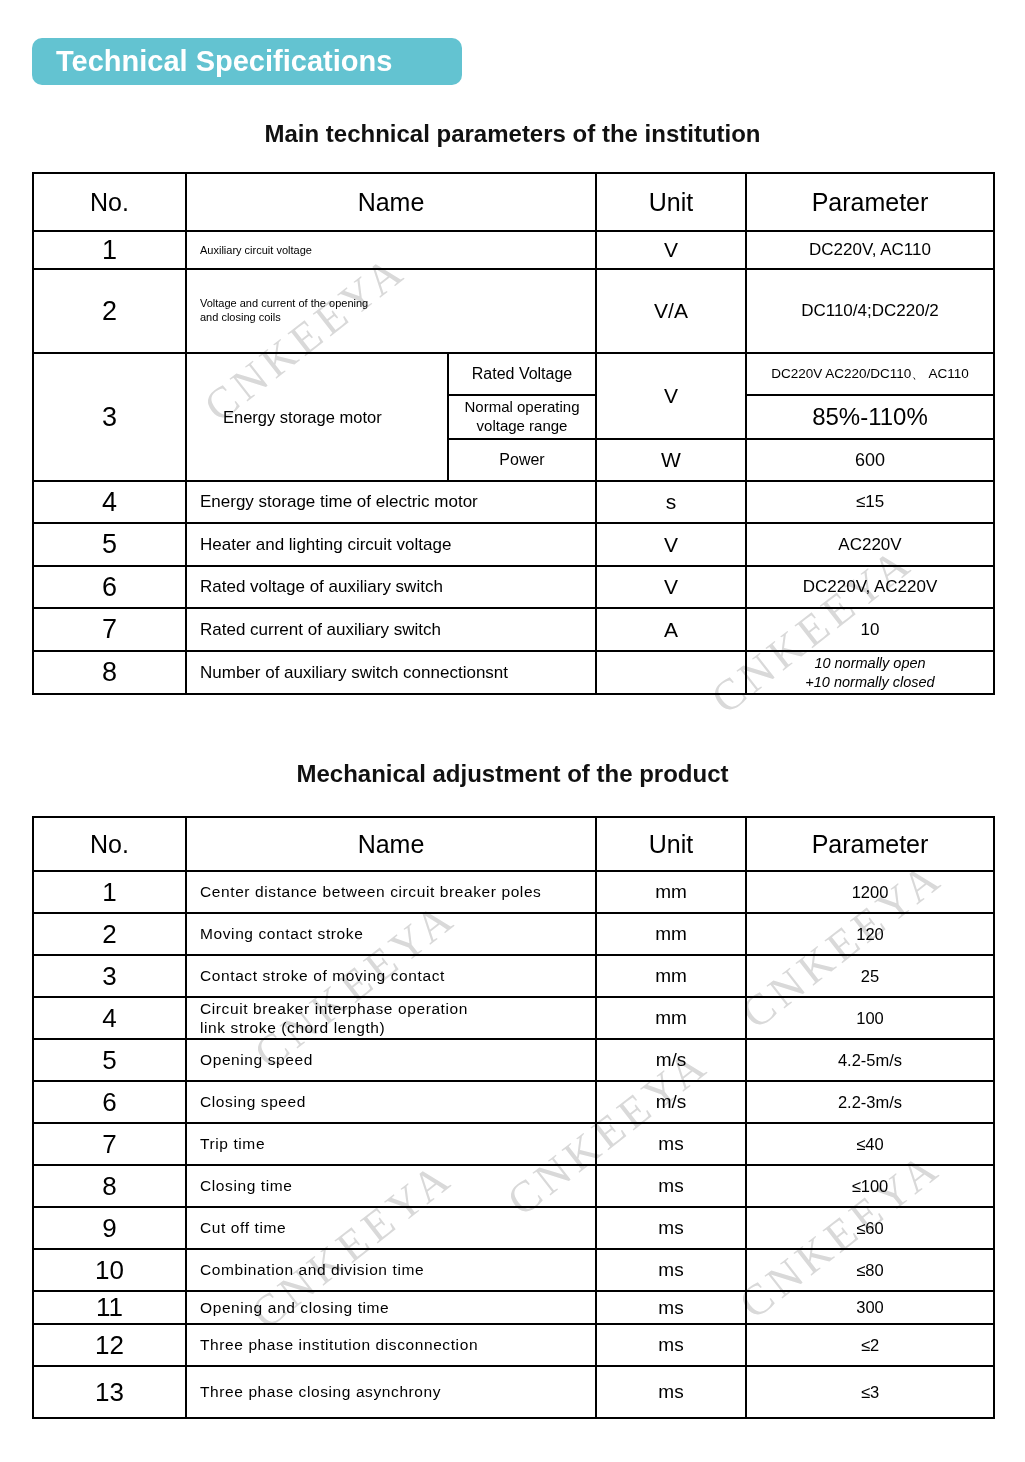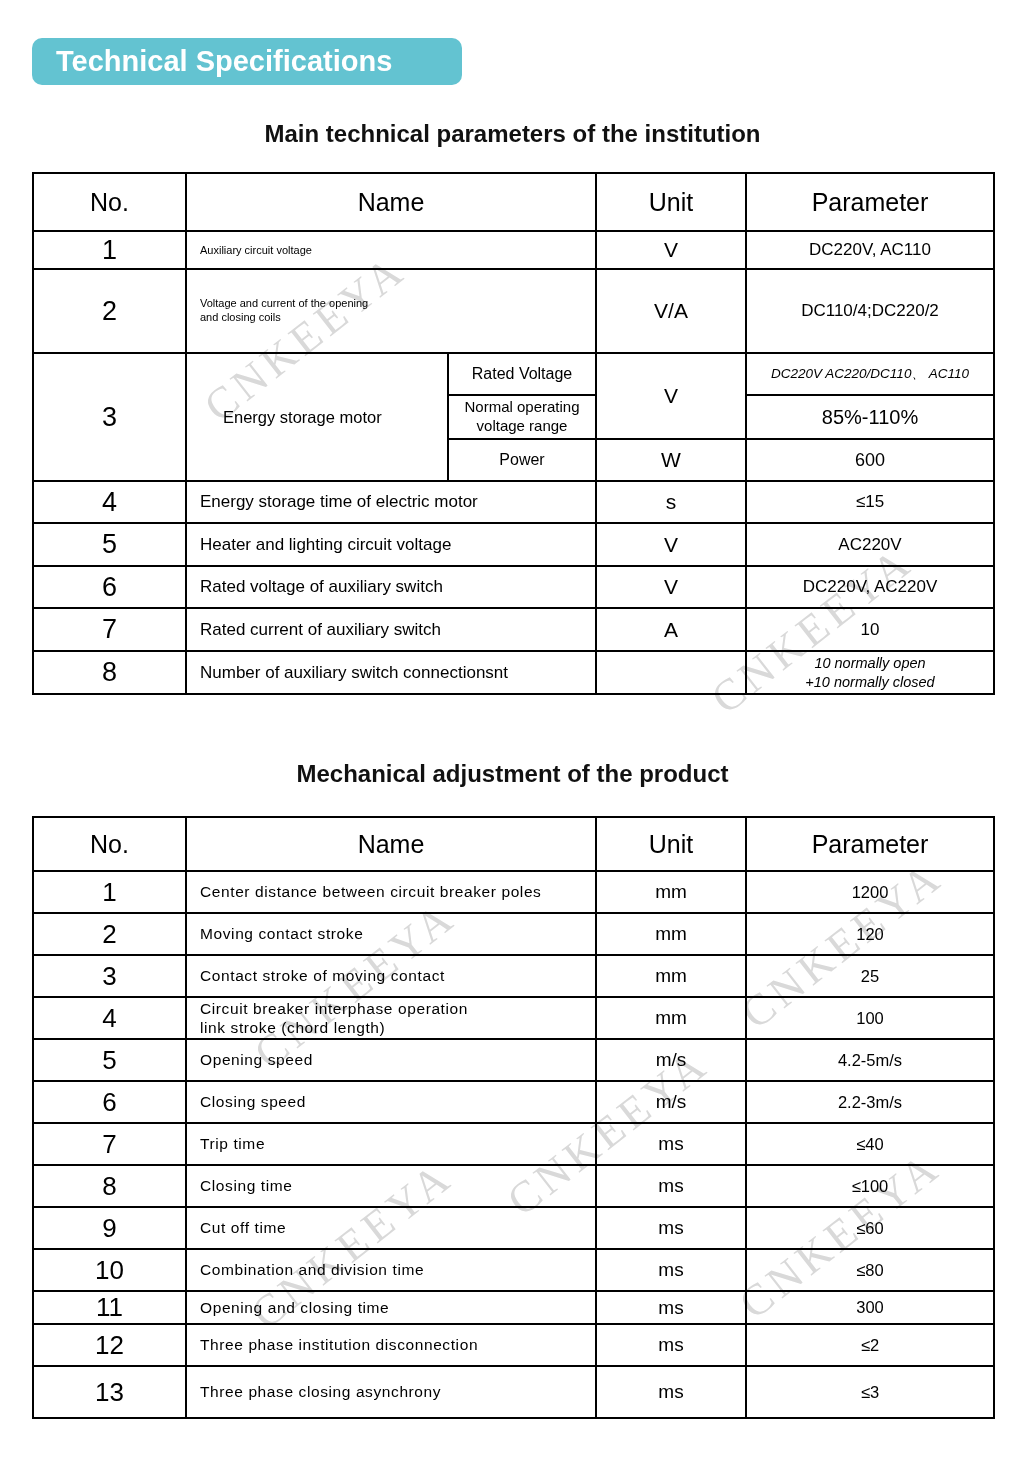--- a/index.html
+++ b/index.html
@@ -51,23 +51,23 @@
 
   .cell-name { text-align:left; padding-left:13px; font-size:17px; }
   .name-sm { font-size:11px;border-radius:13px; }
   .t2 .cell-name { font-size:15.5px; letter-spacing:0.6px; }
 
   .cell-sub-label { text-align:center; font-size:16px; line-height:1.15; }
   .cell-unit { text-align:center; font-size:21px; }
   .t2 .cell-unit { font-size:19px; }
 
   .cell-param { text-align:center; font-size:17px; }
-  .param-sm { font-size:13.5px; white-space:nowrap;font-style:italic; }
+  .param-sm { font-size:13.5px; white-space:nowrap; }
   .param-xs { font-size:14.5px; line-height:1.2;font-style:italic; }
-  .param-lg { font-size:20px;border-radius:12px; }
+  .param-lg { font-size:24px;border-radius:12px; }
   .t2 .cell-param { font-size:16.5px; }
 
   .multiline { white-space:pre-line; line-height:1.25; }
 </style>
 </head>
 <body>
 
 <div class="watermark-layer">
   <span class="watermark" style="left: 305px; top: 338px; color: rgb(217, 217, 217);">CNKEEYA</span>
   <span class="watermark" style="left: 812px; top: 630px; color: rgb(217, 217, 217);">CNKEEYA</span>

